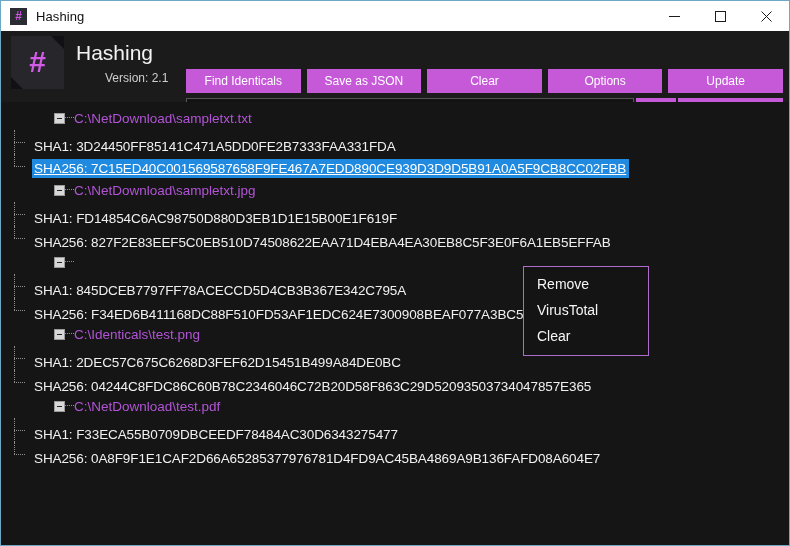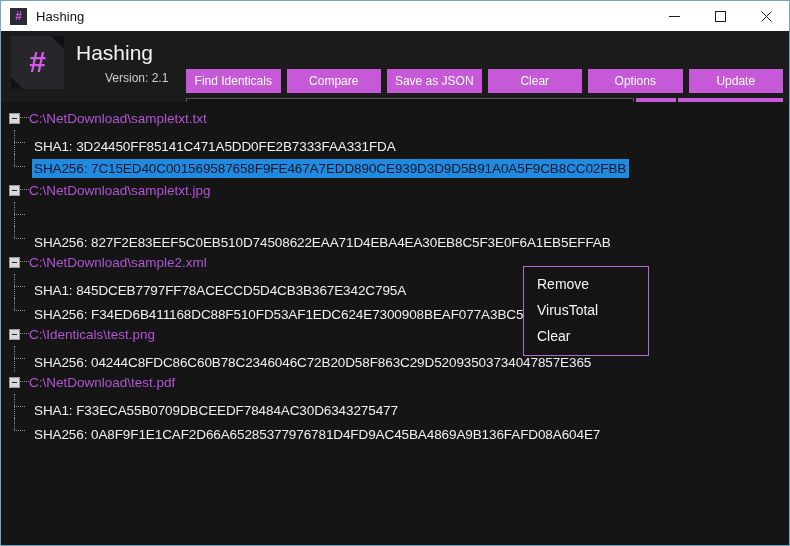--- a/index.html
+++ b/index.html
@@ -220,20 +220,21 @@
     overflow: hidden;
     padding-top: 4px;
   }
   .tree-group { position: relative; }
   .tree-root {
     height: 24px;
     display: flex;
     align-items: center;
     padding-left: 8px;
     position: relative;
+    margin-left: 45px;
   }
   .expander {
     width: 11px;
     height: 11px;
     box-sizing: border-box;
     border: 1px solid #9a9a9a;
     background: #d8d8d8;
     position: relative;
     flex: none;
   }
@@ -287,23 +288,24 @@
     border-top: 1px dotted #8d8d8d;
   }
   .hash-text {
     color: #f0f0f0;
     font-size: 13.5px;
     white-space: nowrap;
     letter-spacing: -0.1px;
   }
   .tree-child.selected .hash-text {
     background: #1f8ae0;
-    color: #0f172a;
+    color: #ffffff;
     padding: 2px 3px 2px 2px;
     margin-left: -2px;
+    text-decoration: underline;
   }
   .group-spine {
     position: absolute;
     left: 13px;
     top: 24px;
     width: 1px;
     border-left: 1px dotted #8d8d8d;
   }
   .group-spine.h2 { height: 26px; }
 
@@ -369,21 +371,20 @@
         <div class="fold"></div>
       </div>
       <div id="brand-text">
         <div id="app-name">Hashing</div>
         <div id="app-version">Version: 2.1</div>
       </div>
     </div>
 
     <div id="toolbar">
       <button class="tb-btn">Find Identicals</button>
-      <button class="tb-btn">Compare</button>
       <button class="tb-btn">Save as JSON</button>
       <button class="tb-btn">Clear</button>
       <button class="tb-btn">Options</button>
       <button class="tb-btn">Update</button>
     </div>
 
     <div id="inputrow">
       <input id="path-input" type="text" value="" style="">
       <button id="browse-btn">...</button>
       <button id="calculate-btn">Calculate</button>
@@ -420,36 +421,36 @@
       <div class="tree-root">
         <div class="expander"></div>
         <div class="root-dash"></div>
         <span class="root-label">C:\NetDownload\sampletxt.jpg</span>
       </div>
       <div class="tree-child">
         <div class="child-connector">
             <div class="vert"></div>
             <div class="horz"></div>
           </div>
+        <span class="hash-text">SHA1: FD14854C6AC98750D880D3EB1D1E15B00E1F619F</span>
       </div>
       <div class="tree-child">
         <div class="child-connector last">
             <div class="vert"></div>
             <div class="horz"></div>
           </div>
         <span class="hash-text">SHA256: 827F2E83EEF5C0EB510D74508622EAA71D4EBA4EA30EB8C5F3E0F6A1EB5EFFAB</span>
       </div>
     </div>
 
     <div class="tree-group">
       <div class="group-spine h2" style="height:26px"></div>
       <div class="tree-root">
         <div class="expander"></div>
         <div class="root-dash"></div>
-        <span class="root-label">C:\NetDownload\sample2.xml</span>
       </div>
       <div class="tree-child">
         <div class="child-connector">
             <div class="vert"></div>
             <div class="horz"></div>
           </div>
         <span class="hash-text">SHA1: 845DCEB7797FF78ACECCD5D4CB3B367E342C795A</span>
       </div>
       <div class="tree-child">
         <div class="child-connector last">
@@ -461,20 +462,27 @@
     </div>
 
     <div class="tree-group">
       <div class="group-spine h2" style="height:26px"></div>
       <div class="tree-root">
         <div class="expander"></div>
         <div class="root-dash"></div>
         <span class="root-label">C:\Identicals\test.png</span>
       </div>
       <div class="tree-child">
+        <div class="child-connector">
+            <div class="vert"></div>
+            <div class="horz"></div>
+          </div>
+        <span class="hash-text">SHA1: 2DEC57C675C6268D3FEF62D15451B499A84DE0BC</span>
+      </div>
+      <div class="tree-child">
         <div class="child-connector last">
             <div class="vert"></div>
             <div class="horz"></div>
           </div>
         <span class="hash-text">SHA256: 04244C8FDC86C60B78C2346046C72B20D58F863C29D52093503734047857E365</span>
       </div>
     </div>
 
     <div class="tree-group">
       <div class="group-spine h2" style="height:26px"></div>

